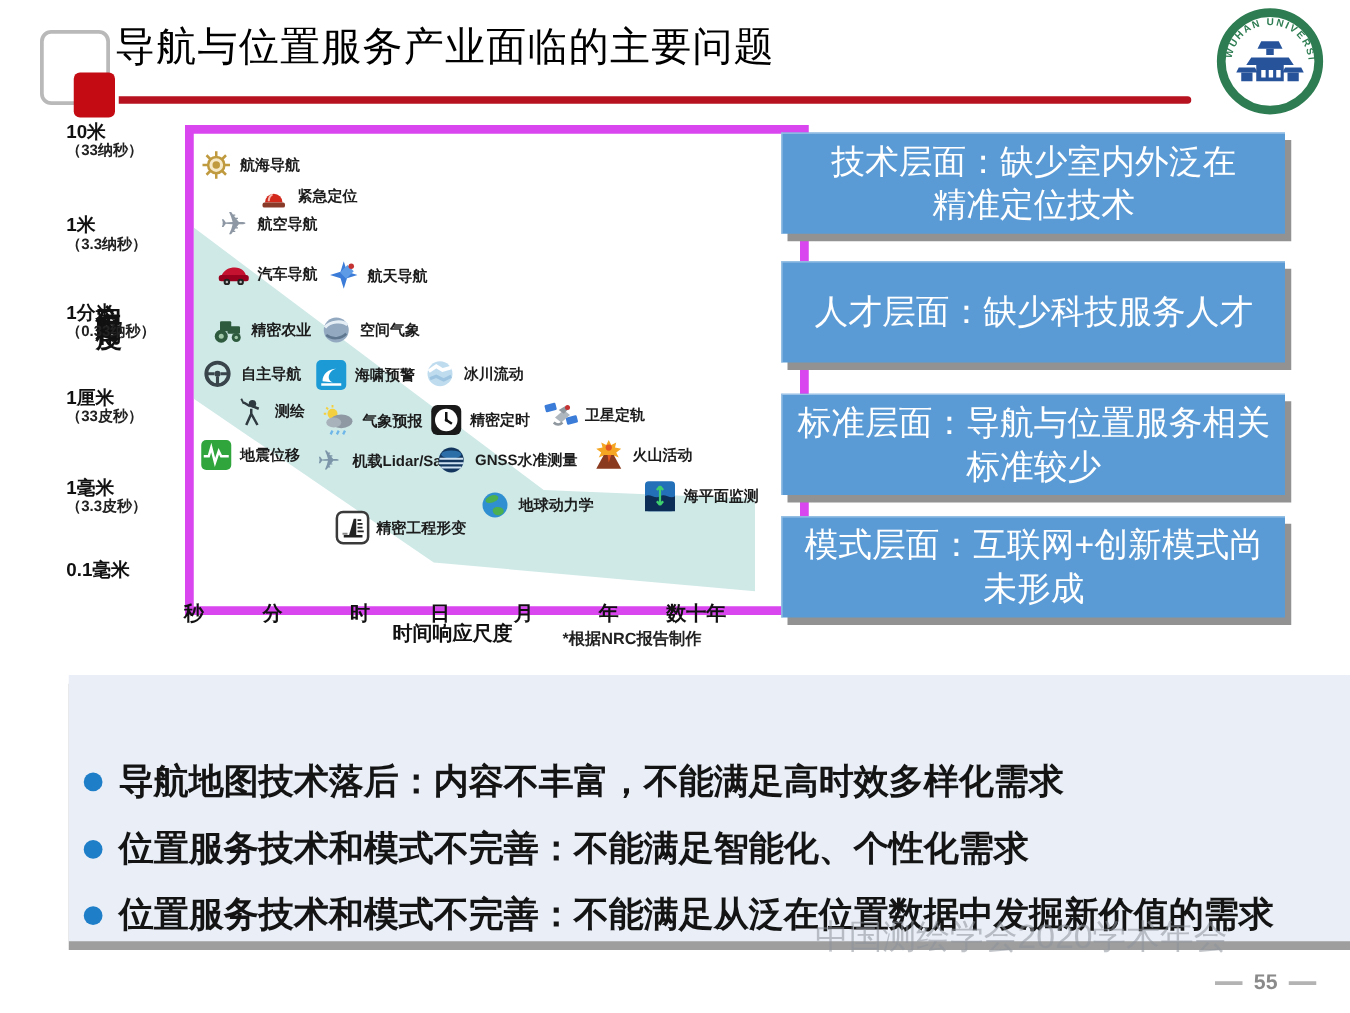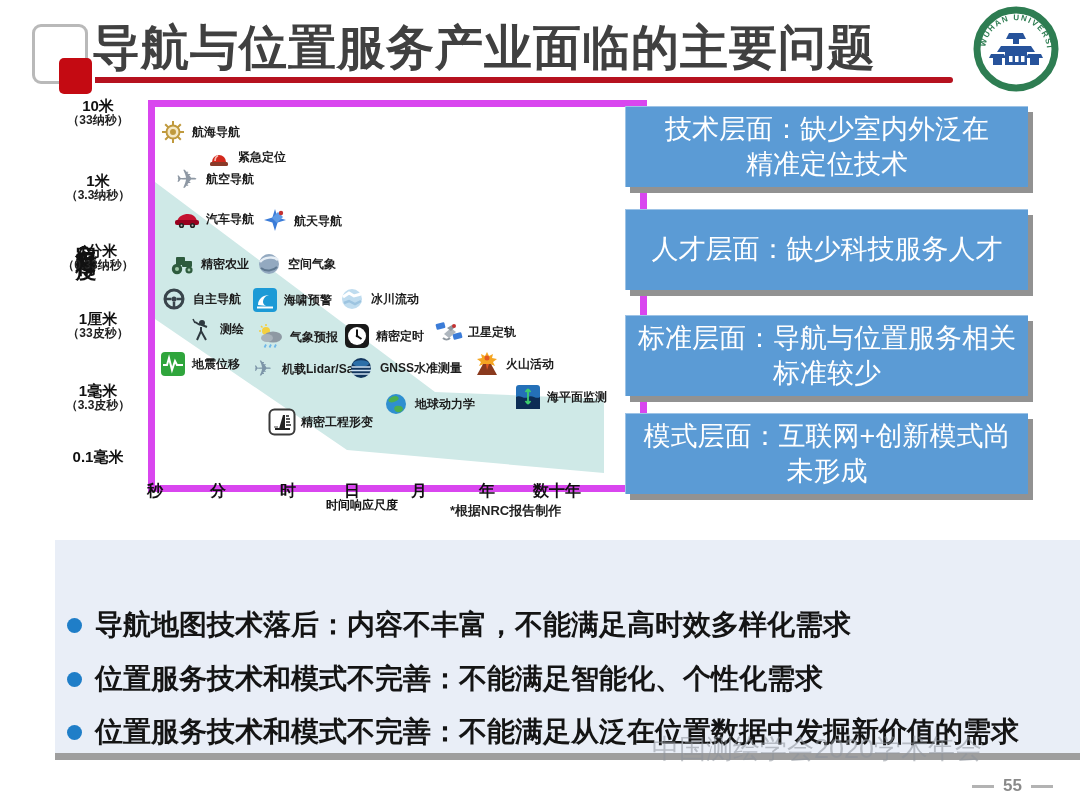--- a/index.html
+++ b/index.html
@@ -6,37 +6,37 @@
   #slide{
     position:relative;width:1080px;height:810px;background:#ffffff;
     font-family:"Liberation Sans","DejaVu Sans",sans-serif;overflow:hidden;
   }
   
   .deco-outline{position:absolute;left:32px;top:24px;width:50px;height:54px;
     border:3px solid #b9b9b9;border-radius:9px;background:#fff;}
   .deco-red{position:absolute;left:59px;top:58px;width:33px;height:36px;
     background:#c40a12;border-radius:5px;}
   .title{position:absolute;left:92px;top:16px;width:880px;
-    font-size:48px;font-weight:bold;color:#404040;letter-spacing:1px;white-space:nowrap;}
+    font-size:32px;font-weight:normal;color:#000000;letter-spacing:1px;white-space:nowrap;}
   .title-rule{position:absolute;left:95px;top:77px;width:858px;height:6px;
     background:#b6121f;border-radius:0 4px 4px 0;}
   .logo{position:absolute;left:972px;top:5px;width:88px;height:88px;}
   
   .y-title{position:absolute;left:72px;top:226px;writing-mode:vertical-rl;
     font-size:21px;font-weight:bold;color:#111;letter-spacing:3px;}
   .plot{position:absolute;left:148px;top:100px;width:449px;height:378px;
     border:7px solid #d946ef;background:#fff;padding-left:36px;}
   .band{position:absolute;left:0;top:0;}
-  .ytick{position:absolute;width:90px;left:53px;text-align:center;color:#111;line-height:1.15;}
+  .ytick{position:absolute;width:90px;left:53px;text-align:left;color:#111;line-height:1.15;}
   .ytick .main{font-size:15px;font-weight:bold;}
   .ytick .sub{font-size:12px;font-weight:bold;color:#222;}
   .xtick{position:absolute;top:481px;transform:translateX(-50%);
     font-size:16px;font-weight:bold;color:#111;white-space:nowrap;}
   .x-title{position:absolute;left:262px;top:497px;width:200px;text-align:center;
-    font-size:12px;font-weight:bold;color:#111;}
+    font-size:16px;font-weight:bold;color:#111;}
   .note{position:absolute;left:450px;top:502px;width:150px;text-align:left;
     font-size:13px;font-weight:bold;color:#222;}
   .ci{position:absolute;display:flex;align-items:center;z-index:3;}
   .ci .cicon{width:28px;height:28px;display:flex;align-items:center;justify-content:center;flex:0 0 28px;}
   .ci .cicon svg{width:28px;height:28px;}
   .ci .clabel{margin-left:5px;font-size:12px;font-weight:bold;color:#1c1c1c;white-space:nowrap;}
   .plane-glyph{font-size:26px;color:#8e98a4;line-height:1;}
   .plane-glyph.small{font-size:22px;color:#7c95a8;}
   
   .ibox{position:absolute;left:625px;width:402px;height:80px;background:#5b9bd5;

